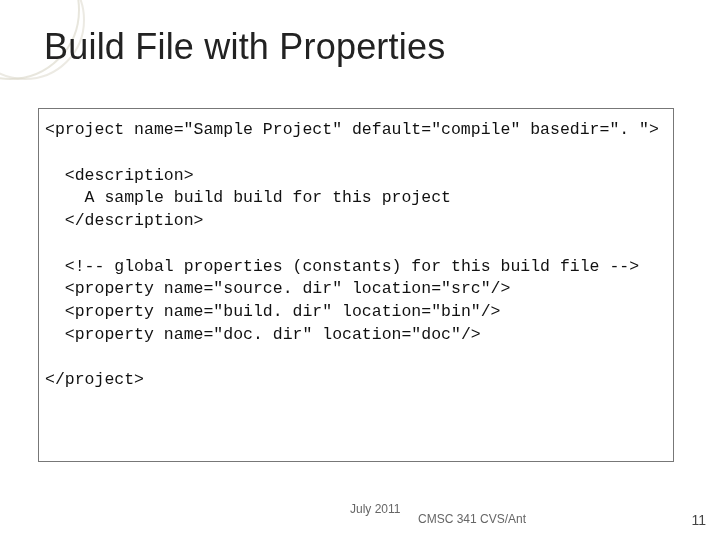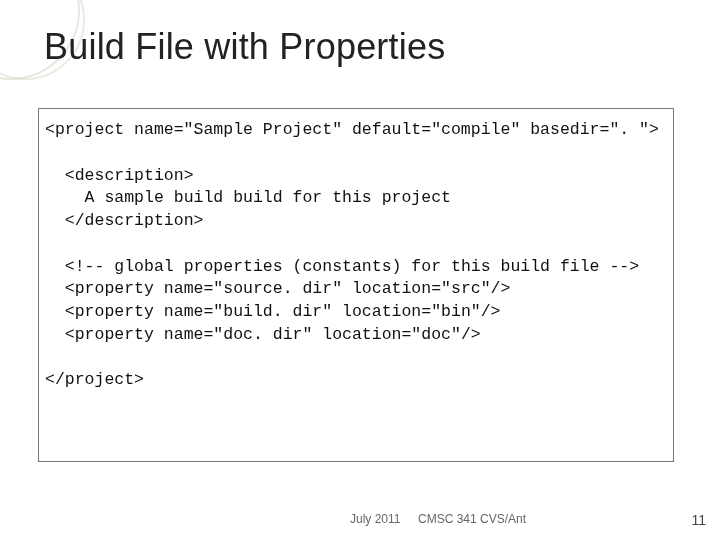--- a/index.html
+++ b/index.html
@@ -45,21 +45,21 @@
     padding: 10px 6px 6px 6px;
     font-family: "Courier New", Courier, monospace;
     font-size: 16.5px;
     line-height: 1.38;
     color: #111;
     white-space: pre-wrap;
     overflow: hidden;
   }
   .footer-date {
     position: absolute;
-    bottom: 14px;
+    bottom: 24px;
     left: 350px;
     font-size: 12px;
     color: #666;
   }
   .footer-course {
     position: absolute;
     bottom: 14px;
     left: 418px;
     font-size: 12px;
     color: #666;

